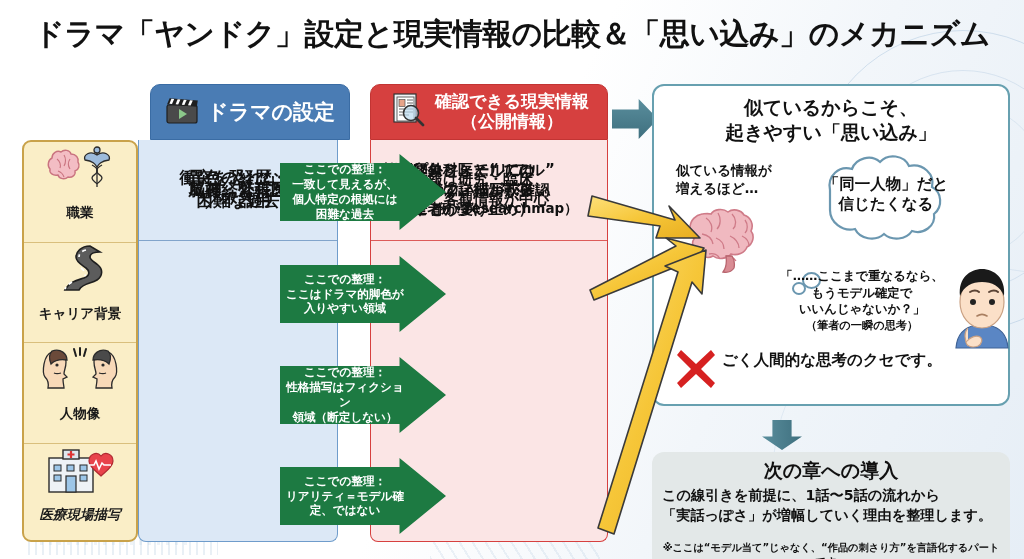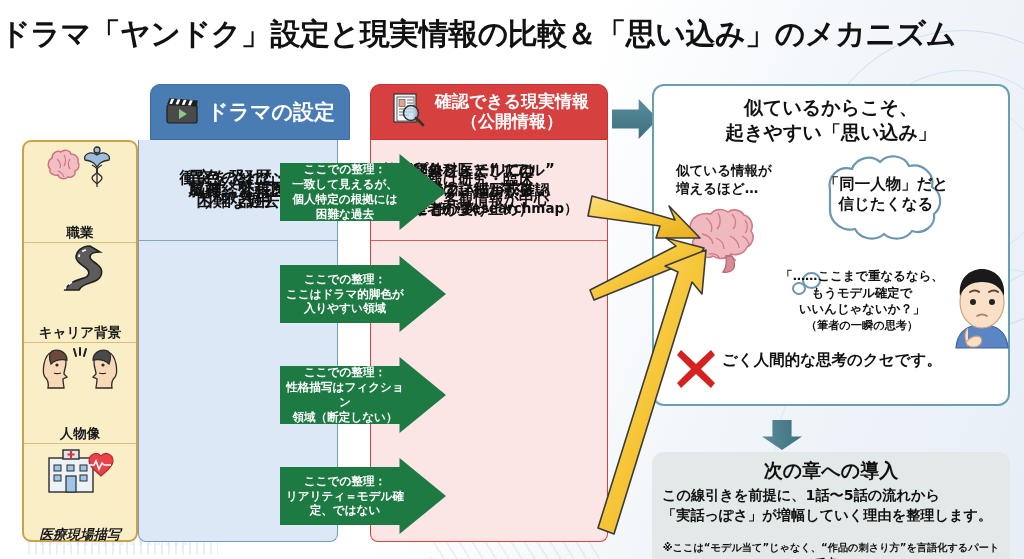--- a/index.html
+++ b/index.html
@@ -25,21 +25,21 @@
   .bg-tick{position:absolute;right:14px;top:150px;width:2px;height:10px;background:rgba(130,170,205,.35);}
   .bg-dots{position:absolute;left:28px;bottom:4px;width:190px;height:26px;opacity:.35;
     background:repeating-linear-gradient(90deg,rgba(140,175,205,.55) 0 2px,transparent 2px 7px);}
   .bg-dots2{position:absolute;left:40px;bottom:14px;width:150px;height:10px;opacity:.28;
     background:repeating-linear-gradient(90deg,rgba(140,175,205,.5) 0 3px,transparent 3px 9px);}
   .bg-diag{position:absolute;left:430px;bottom:0px;width:170px;height:60px;opacity:.22;
     background:repeating-linear-gradient(58deg,rgba(150,180,210,.75) 0 2px,transparent 2px 11px);}
 
   
   .title{
-    position:absolute;left:0;right:0;top:14px;text-align:left;
+    position:absolute;left:0;right:0;top:14px;text-align:center;
     font-size:30px;font-weight:bold;color:#111;letter-spacing:-.5px;
     white-space:nowrap;
   }
 
   
   .tbl{position:absolute;left:22px;top:84px;width:600px;height:458px;}
 
   .col-head{
     position:absolute;top:0;height:56px;border-radius:10px 10px 0 0;
     display:flex;align-items:center;justify-content:center;gap:8px;
@@ -49,21 +49,21 @@
   .head-red {left:348px;width:238px;background:#d6403f;border:1px solid #c23433;font-size:17px;line-height:1.15;}
   .head-red .ht{text-align:center;}
 
   .col-body{position:absolute;top:56px;height:402px;box-sizing:border-box;}
   .body-blue{left:116px;width:200px;background:#dce8f6;border:1px solid #6f9ccb;border-top:none;border-radius:0 0 8px 8px;}
   .body-red {left:348px;width:238px;background:#fbe5e5;border:1px solid #d6403f;border-top:none;border-radius:0 0 8px 8px;}
 
   .catcol{position:absolute;left:0;top:56px;width:116px;height:402px;
           background:#faeec7;border:2px solid #c9a24a;border-radius:9px;box-sizing:border-box;}
   .cat{height:100.5px;box-sizing:border-box;border-bottom:1px solid #d9bf7d;
-       display:flex;flex-direction:column;align-items:center;justify-content:space-between;gap:10px;}
+       display:flex;flex-direction:column;align-items:center;justify-content:flex-start;gap:10px;}
   .cat:last-child{border-bottom:none;font-style:italic;}
   .cat .lbl{font-size:13.5px;font-weight:bold;color:#1a1a1a;white-space:nowrap;}
   .cat .ico{height:52px;display:flex;align-items:center;justify-content:center;}
 
   .rowtext{position:absolute;left:0;width:100%;height:100.5px;display:flex;align-items:center;
            justify-content:center;box-sizing:border-box;border-bottom:1px solid rgba(110,150,195,.45);}
   .body-red .rowtext{border-bottom:1px solid rgba(214,64,63,.45);}
   .rowtext:last-child{border-bottom:none;}
   .blue-txt{font-size:16.5px;font-weight:bold;color:#111;text-align:center;line-height:1.35;}
   .red-txt{font-size:15px;font-weight:bold;color:#111;text-align:left;line-height:1.3;padding:0 8px 0 12px;width:100%;box-sizing:border-box;}

